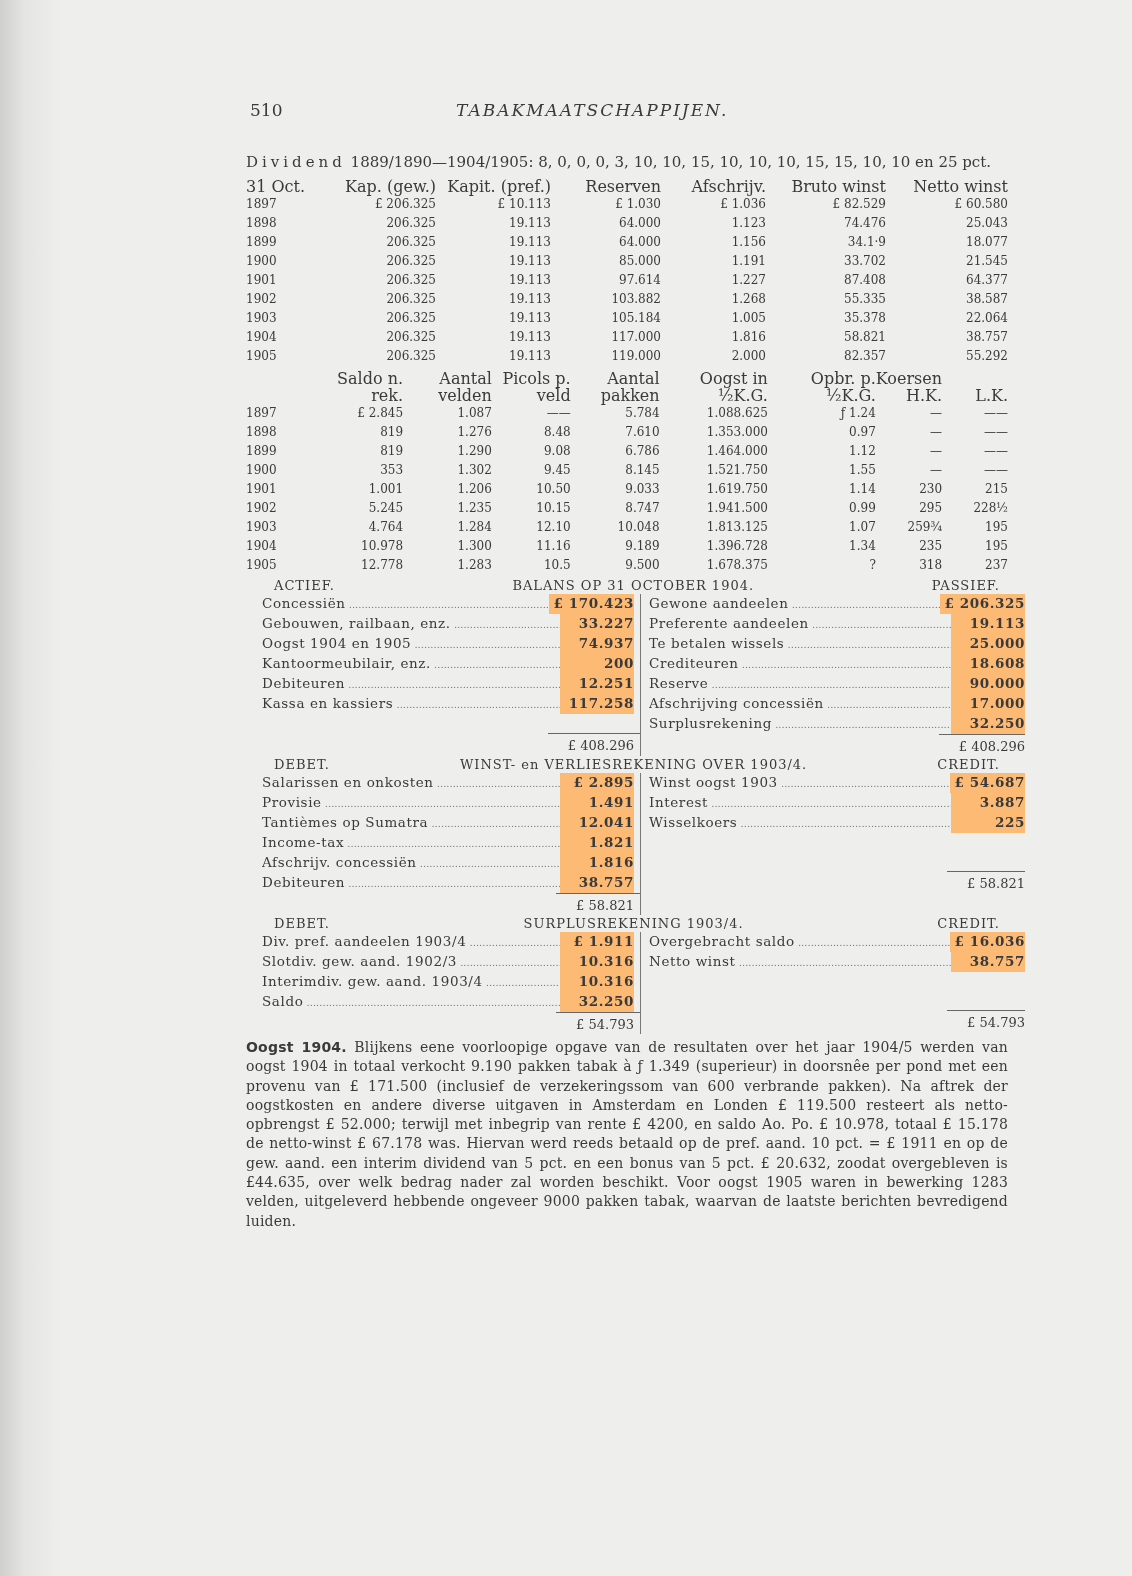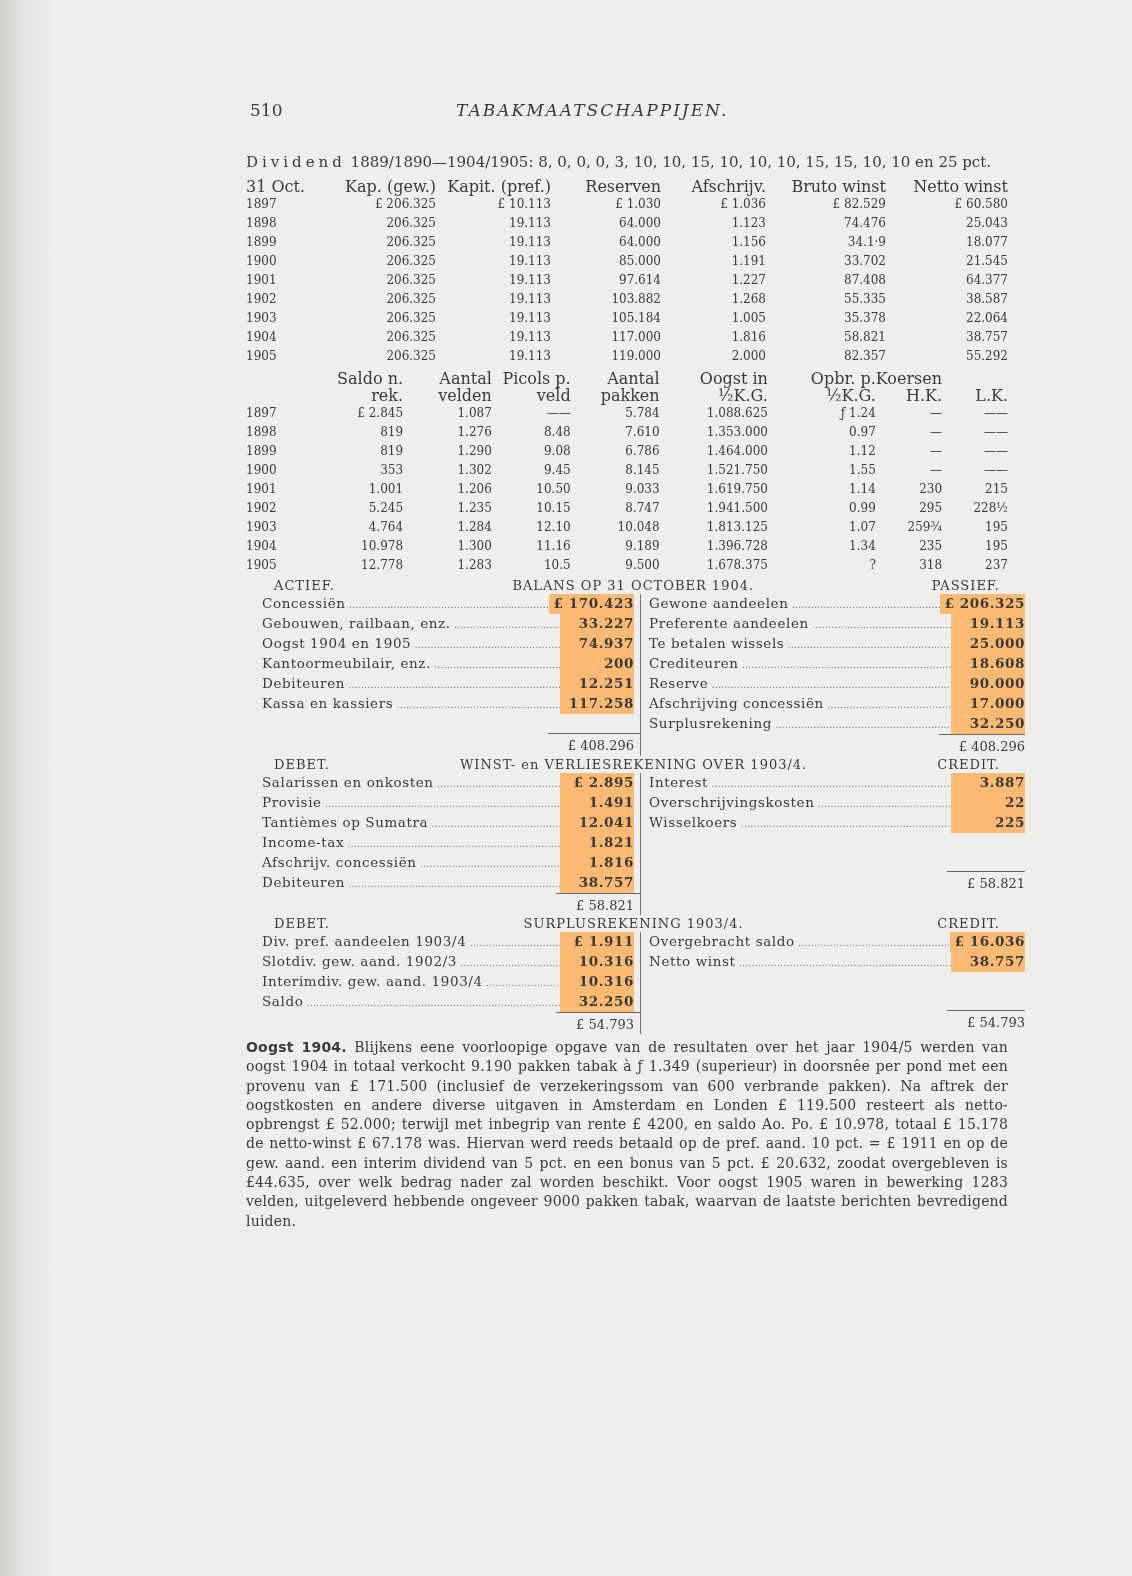--- a/index.html
+++ b/index.html
@@ -392,26 +392,26 @@
           <div class="row">
             <span class="lbl">Debiteuren</span>
             <span class="val">38.757</span>
           </div>
           <div class="tot">
             <span>£ 58.821</span>
           </div>
         </div>
       <div class="col colR">
           <div class="row">
+            <span class="lbl">Winst oogst 1903</span>
+            <span class="val">£ 54.687</span>
+          </div>
+          <div class="row">
             <span class="lbl">Interest</span>
             <span class="val">3.887</span>
-          </div>
-          <div class="row">
-            <span class="lbl">Overschrijvingskosten</span>
-            <span class="val">22</span>
           </div>
           <div class="row">
             <span class="lbl">Wisselkoers</span>
             <span class="val">225</span>
           </div>
           <div class="spacer"></div>
           <div class="spacer"></div>
           <div class="tot">
             <span>£ 58.821</span>
           </div>

